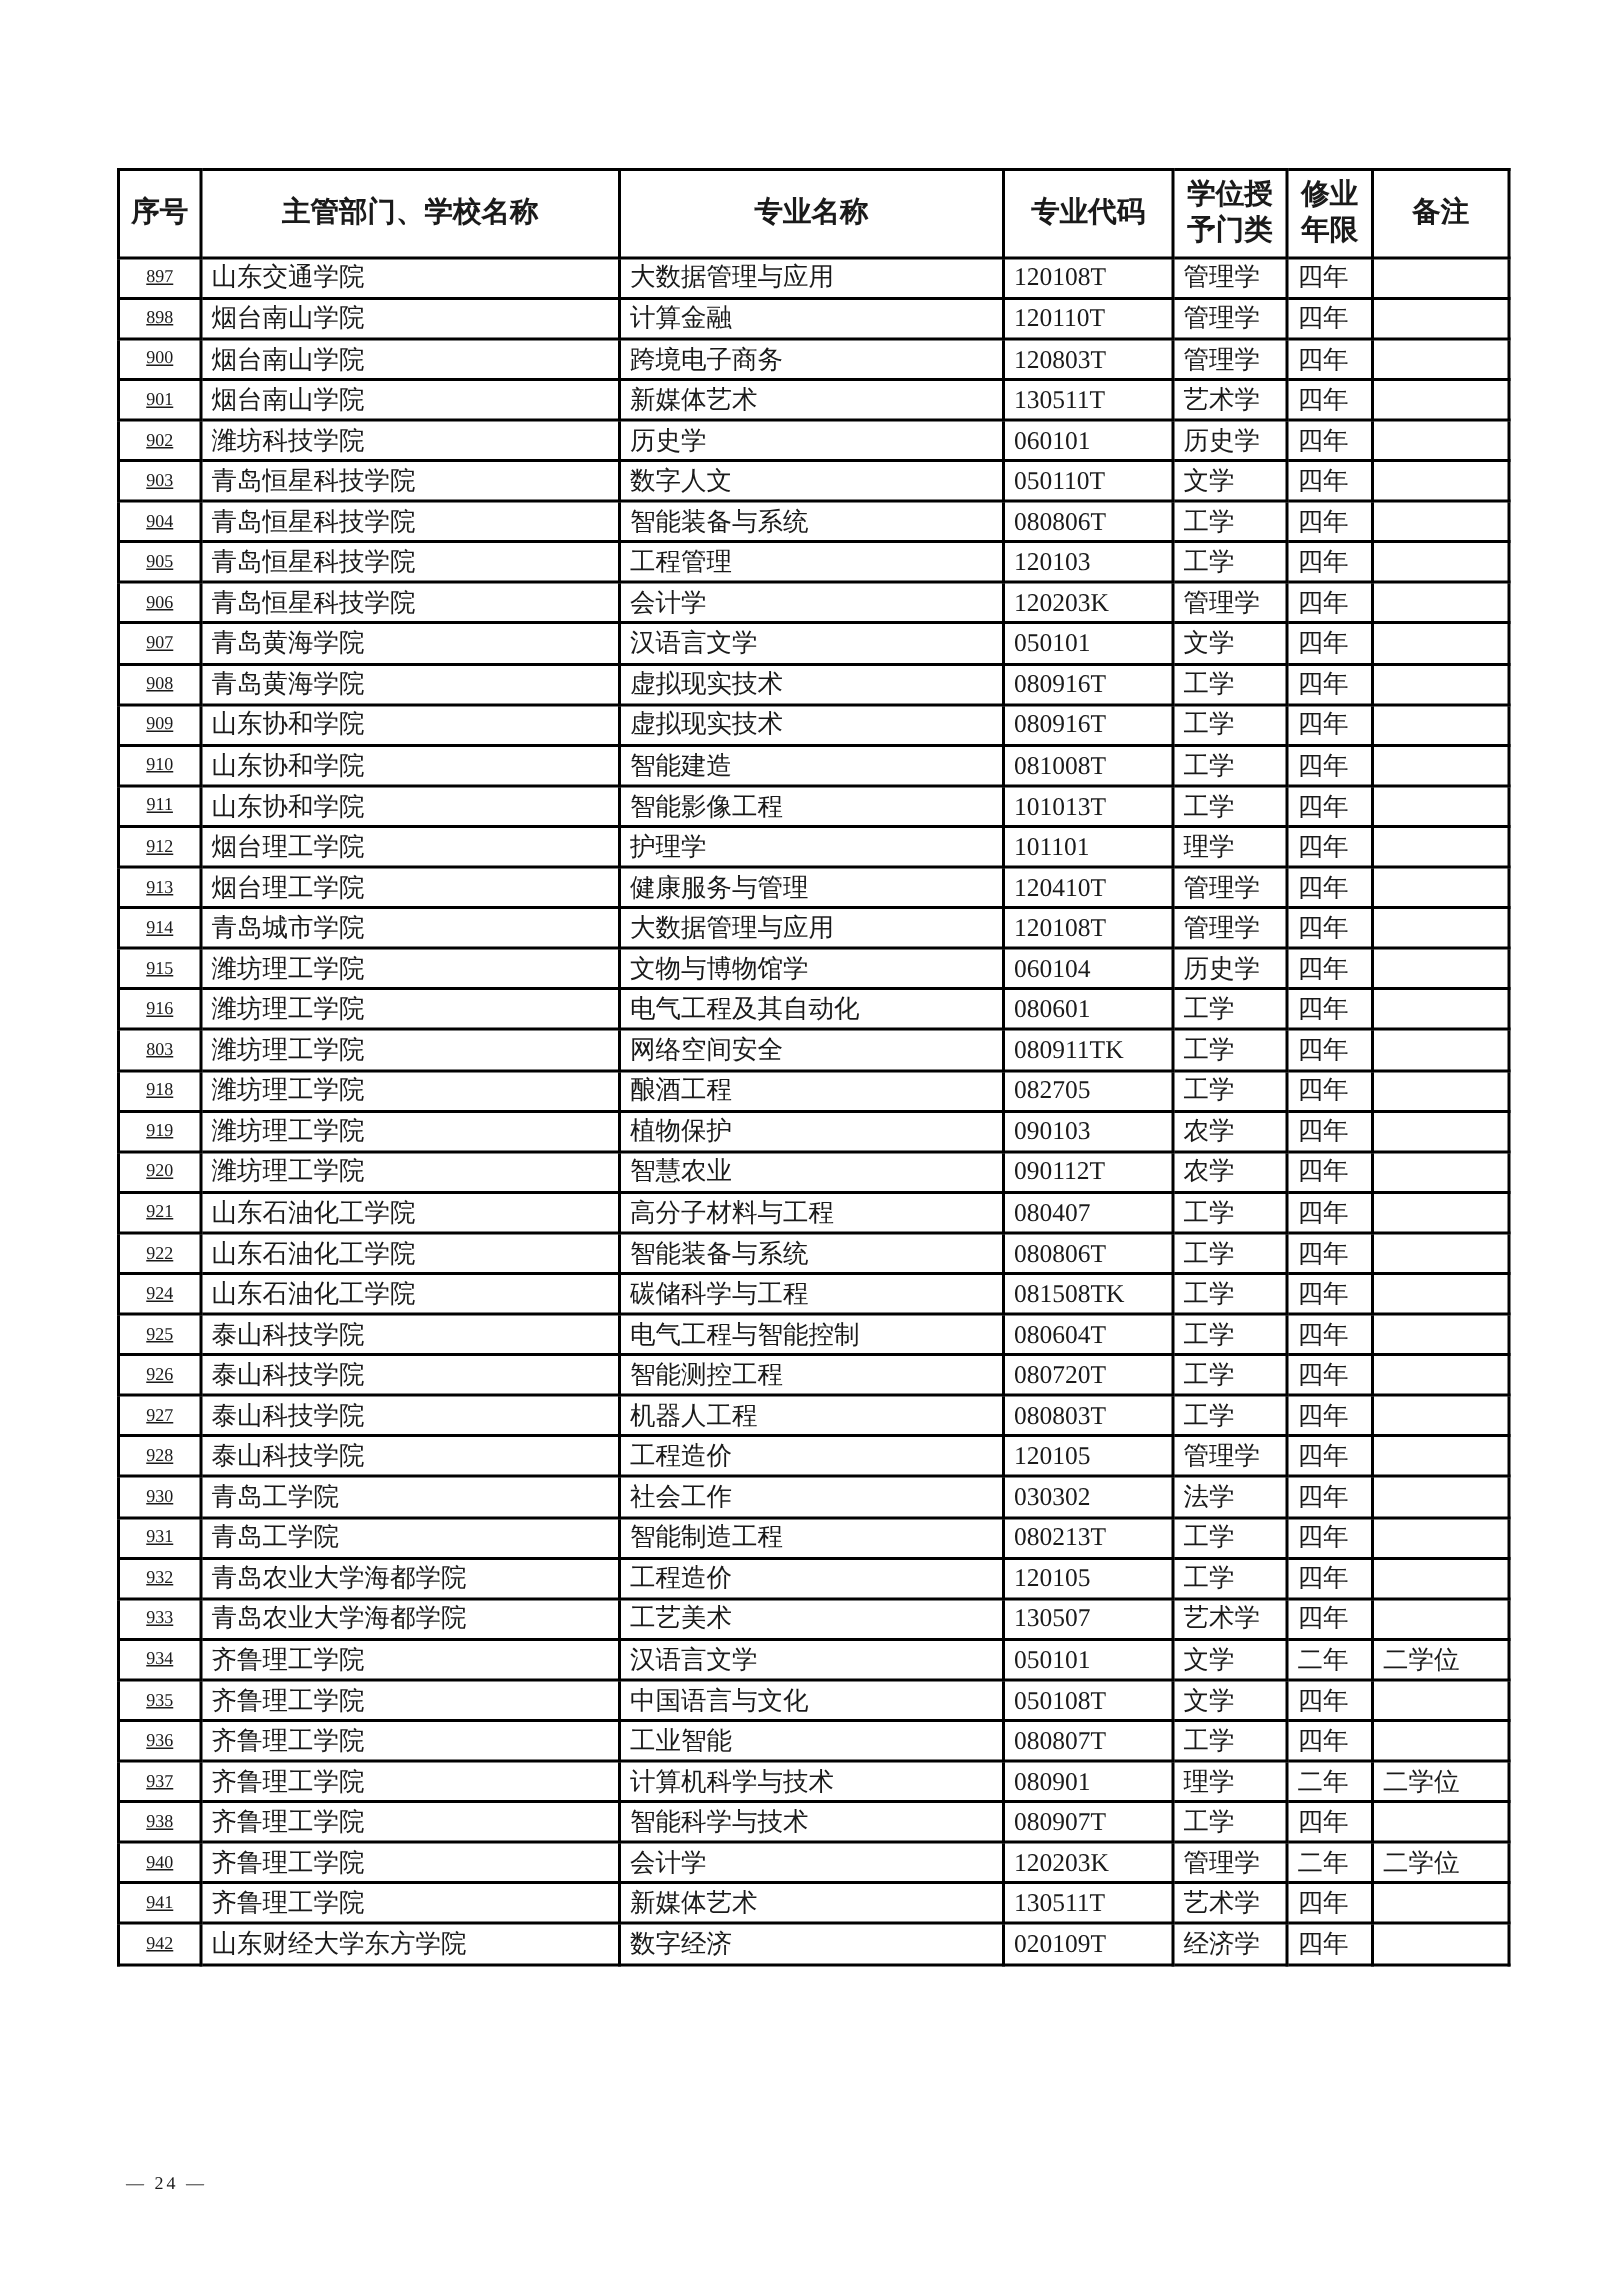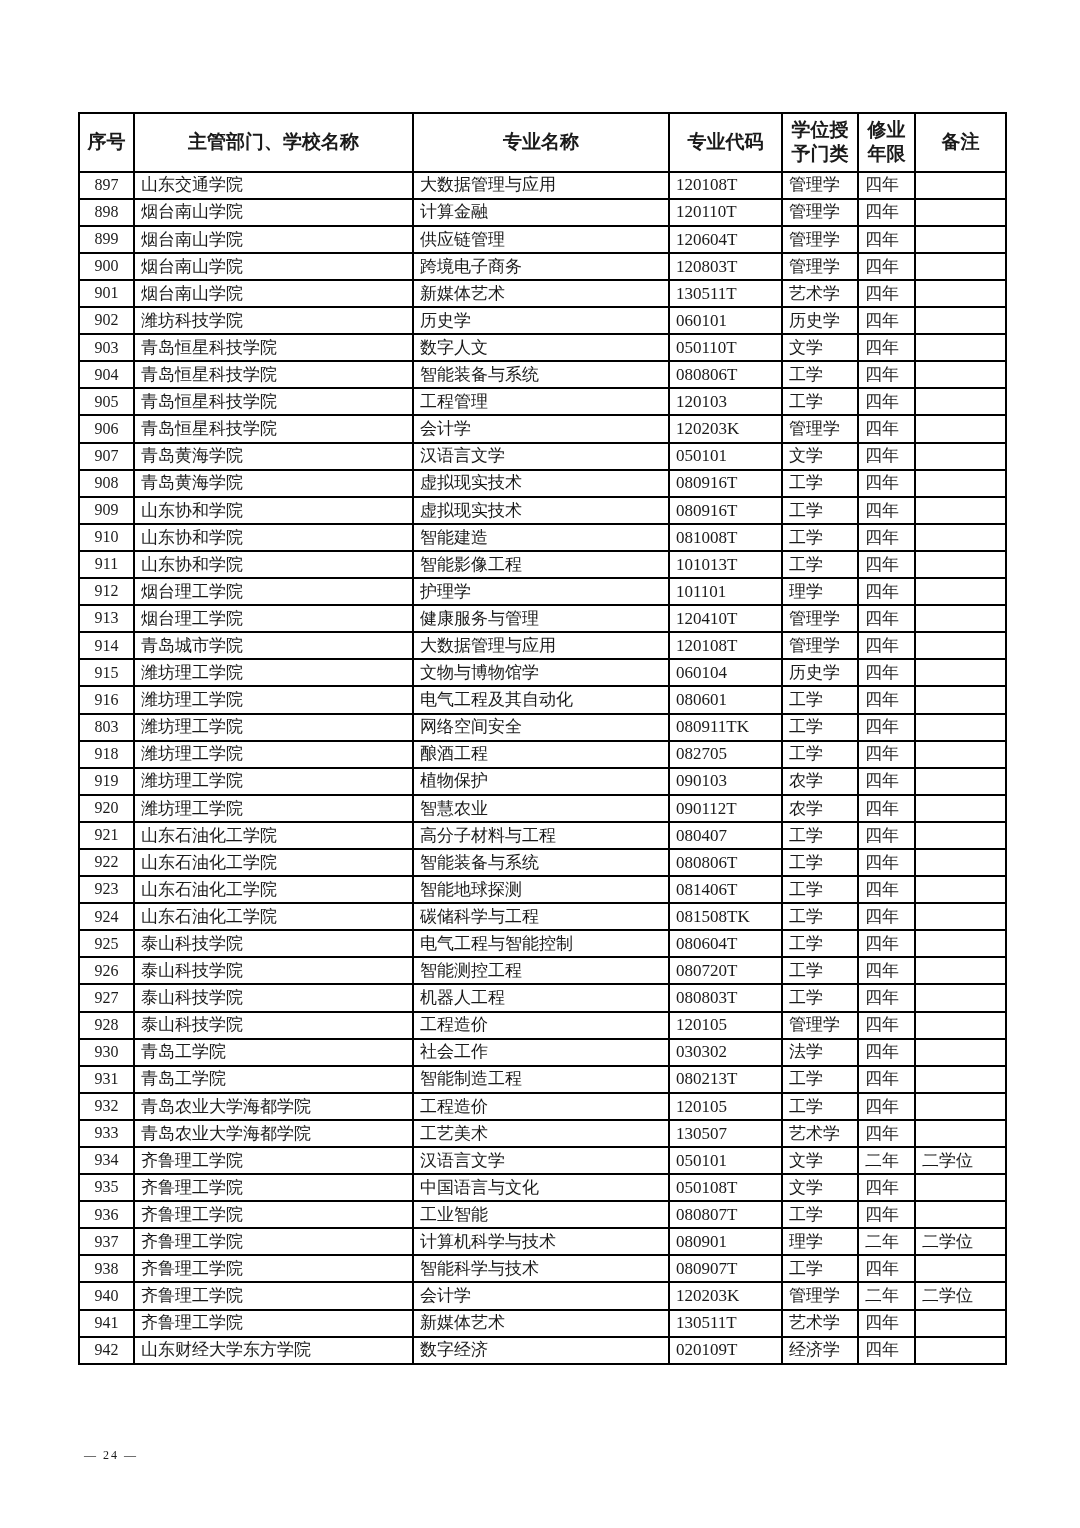--- a/index.html
+++ b/index.html
@@ -47,21 +47,22 @@
     font-size: 17px;
     line-height: 1.15;
     height: 25.1px;
     padding: 0 6px;
     text-align: left;
     white-space: nowrap;
   }
   table.majors td.col-index {
     text-align: center;
     padding: 0 2px;
-    font-size: 16px;
+    font-size: 12px;
+    text-decoration: underline;
   }
   .page-footer {
     position: absolute;
     left: 84px;
     top: 1448px;
     font-size: 12px;
     letter-spacing: 2px;
     color: #1a1a1a;
   }
 </style>
@@ -106,29 +107,20 @@
         <tr>
           <td class="col-index">898</td>
           <td class="col-school">烟台南山学院</td>
           <td class="col-major">计算金融</td>
           <td class="col-code">120110T</td>
           <td class="col-degree">管理学</td>
           <td class="col-years">四年</td>
           <td class="col-remark"></td>
         </tr>
         <tr>
-          <td class="col-index">899</td>
-          <td class="col-school">烟台南山学院</td>
-          <td class="col-major">供应链管理</td>
-          <td class="col-code">120604T</td>
-          <td class="col-degree">管理学</td>
-          <td class="col-years">四年</td>
-          <td class="col-remark"></td>
-        </tr>
-        <tr>
           <td class="col-index">900</td>
           <td class="col-school">烟台南山学院</td>
           <td class="col-major">跨境电子商务</td>
           <td class="col-code">120803T</td>
           <td class="col-degree">管理学</td>
           <td class="col-years">四年</td>
           <td class="col-remark"></td>
         </tr>
         <tr>
           <td class="col-index">901</td>
@@ -317,29 +309,20 @@
           <td class="col-code">080407</td>
           <td class="col-degree">工学</td>
           <td class="col-years">四年</td>
           <td class="col-remark"></td>
         </tr>
         <tr>
           <td class="col-index">922</td>
           <td class="col-school">山东石油化工学院</td>
           <td class="col-major">智能装备与系统</td>
           <td class="col-code">080806T</td>
-          <td class="col-degree">工学</td>
-          <td class="col-years">四年</td>
-          <td class="col-remark"></td>
-        </tr>
-        <tr>
-          <td class="col-index">923</td>
-          <td class="col-school">山东石油化工学院</td>
-          <td class="col-major">智能地球探测</td>
-          <td class="col-code">081406T</td>
           <td class="col-degree">工学</td>
           <td class="col-years">四年</td>
           <td class="col-remark"></td>
         </tr>
         <tr>
           <td class="col-index">924</td>
           <td class="col-school">山东石油化工学院</td>
           <td class="col-major">碳储科学与工程</td>
           <td class="col-code">081508TK</td>
           <td class="col-degree">工学</td>

